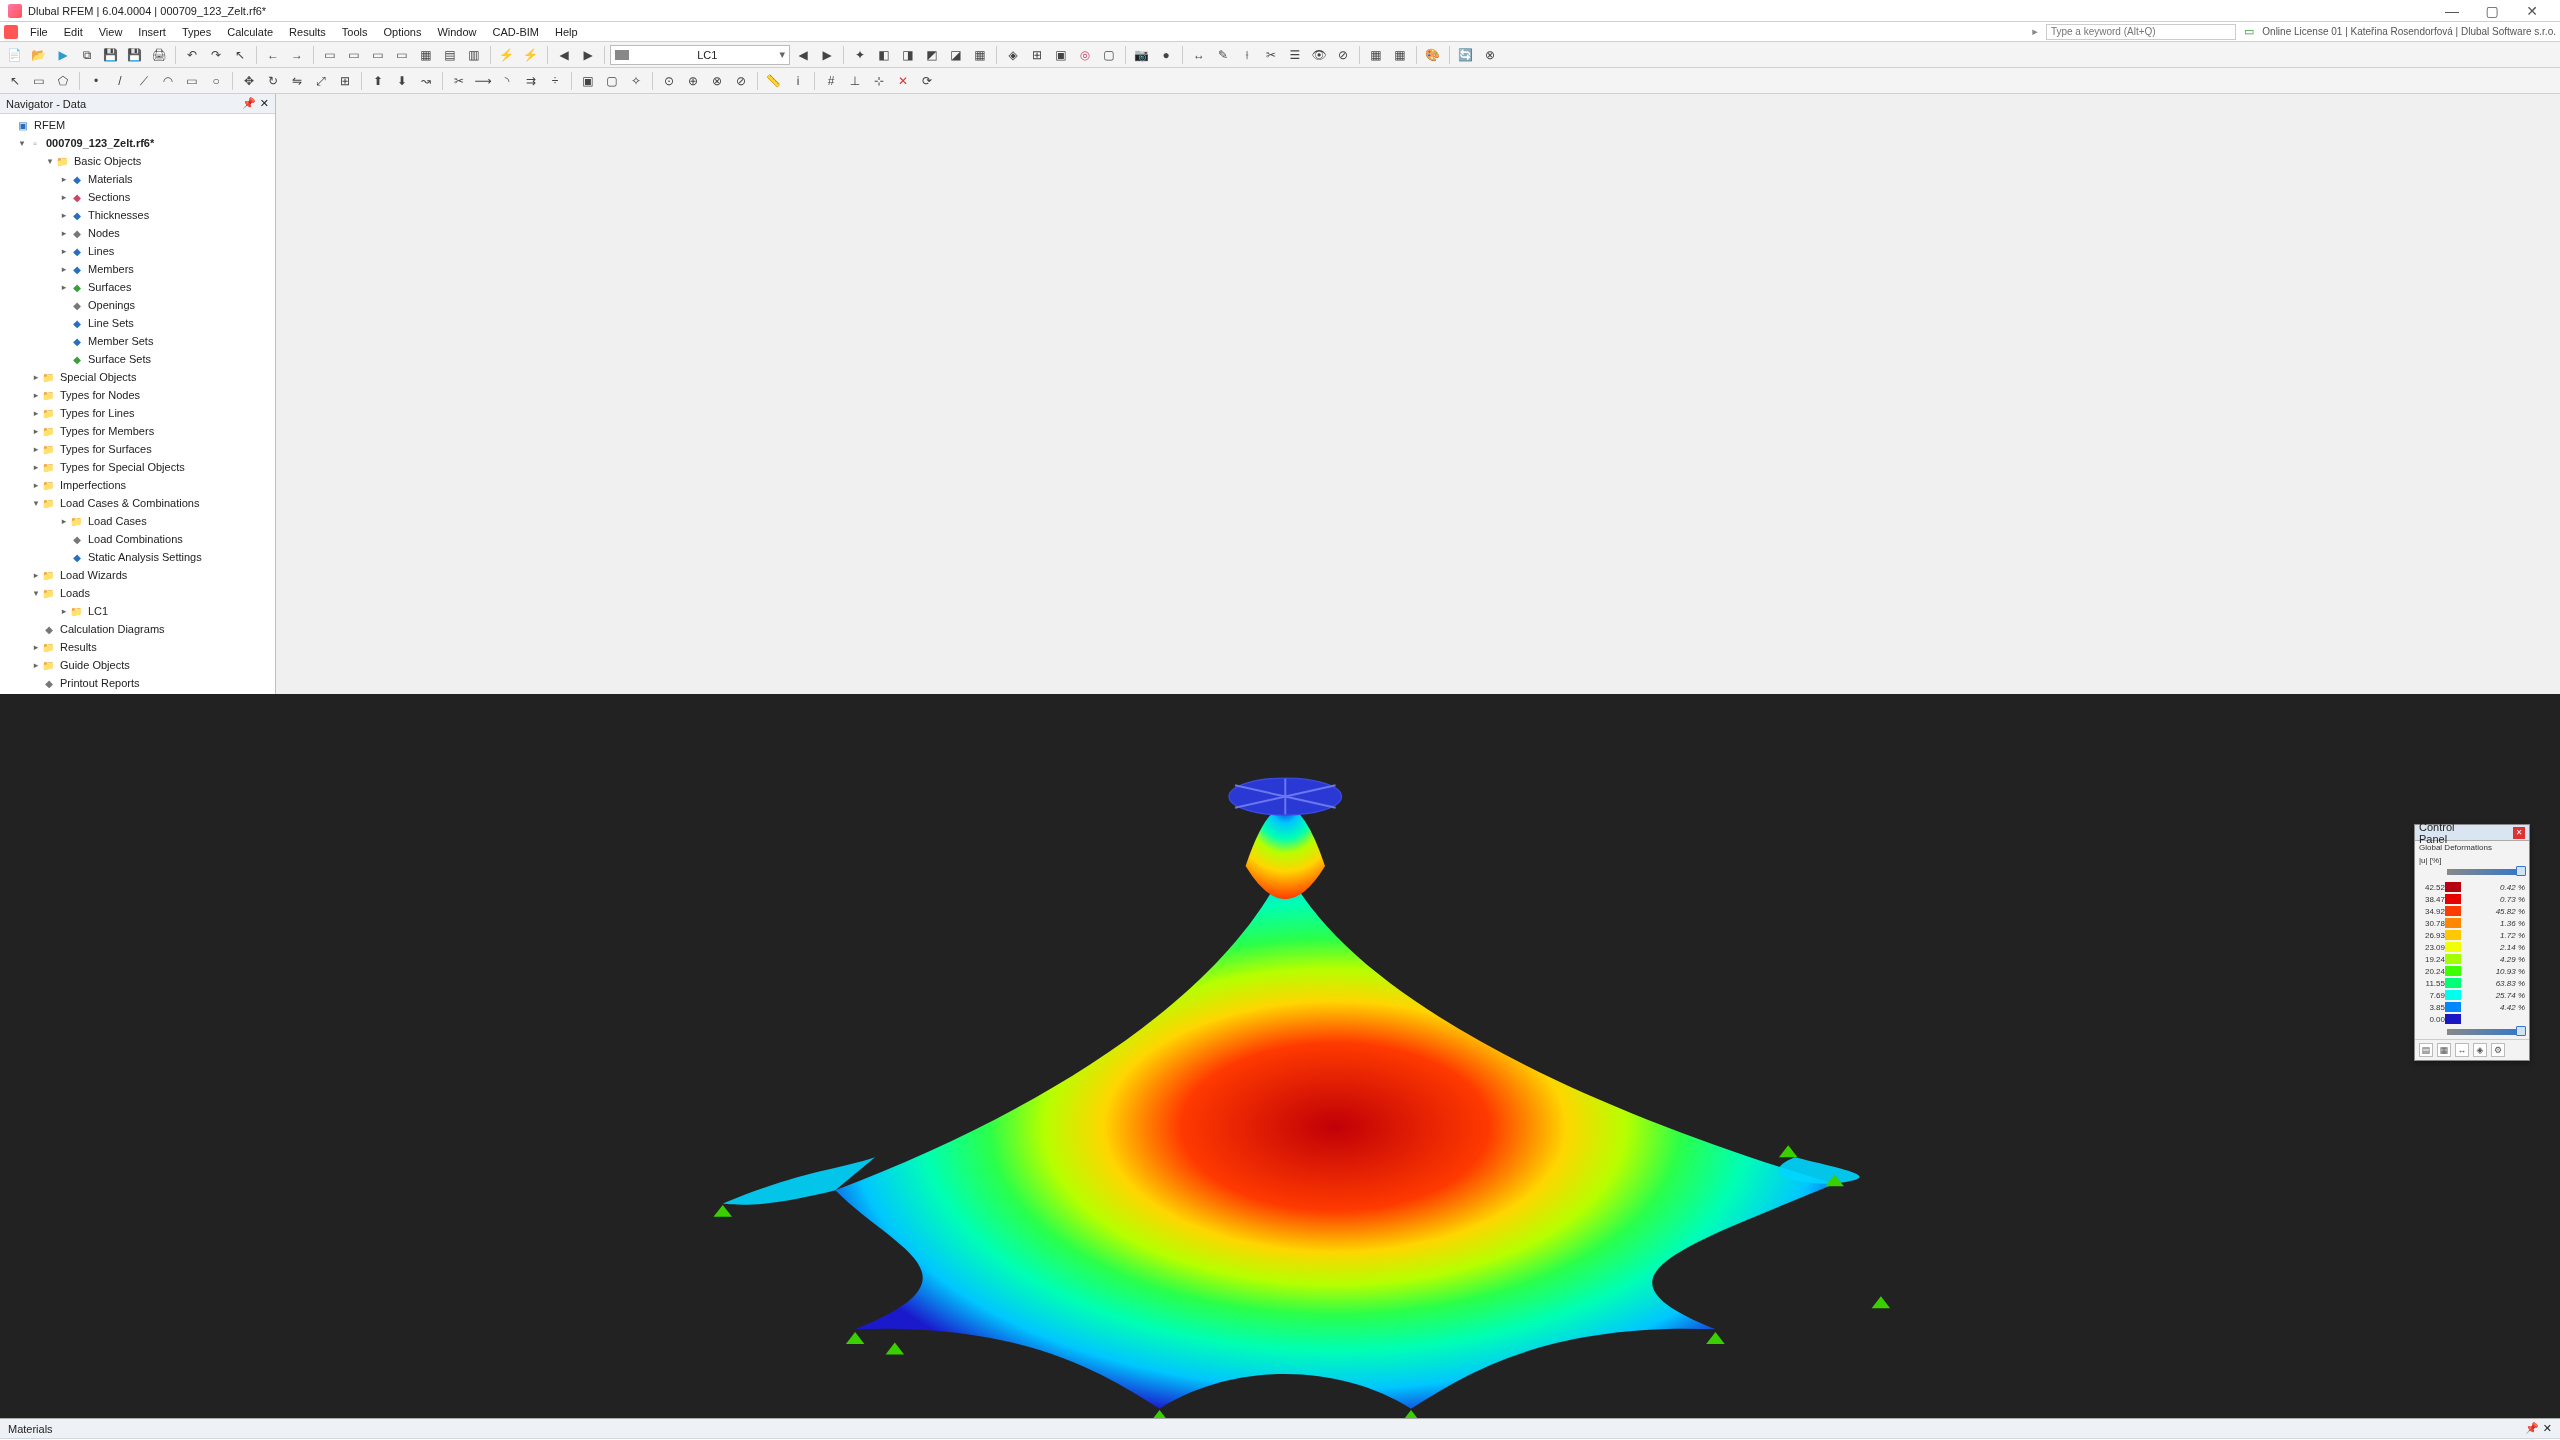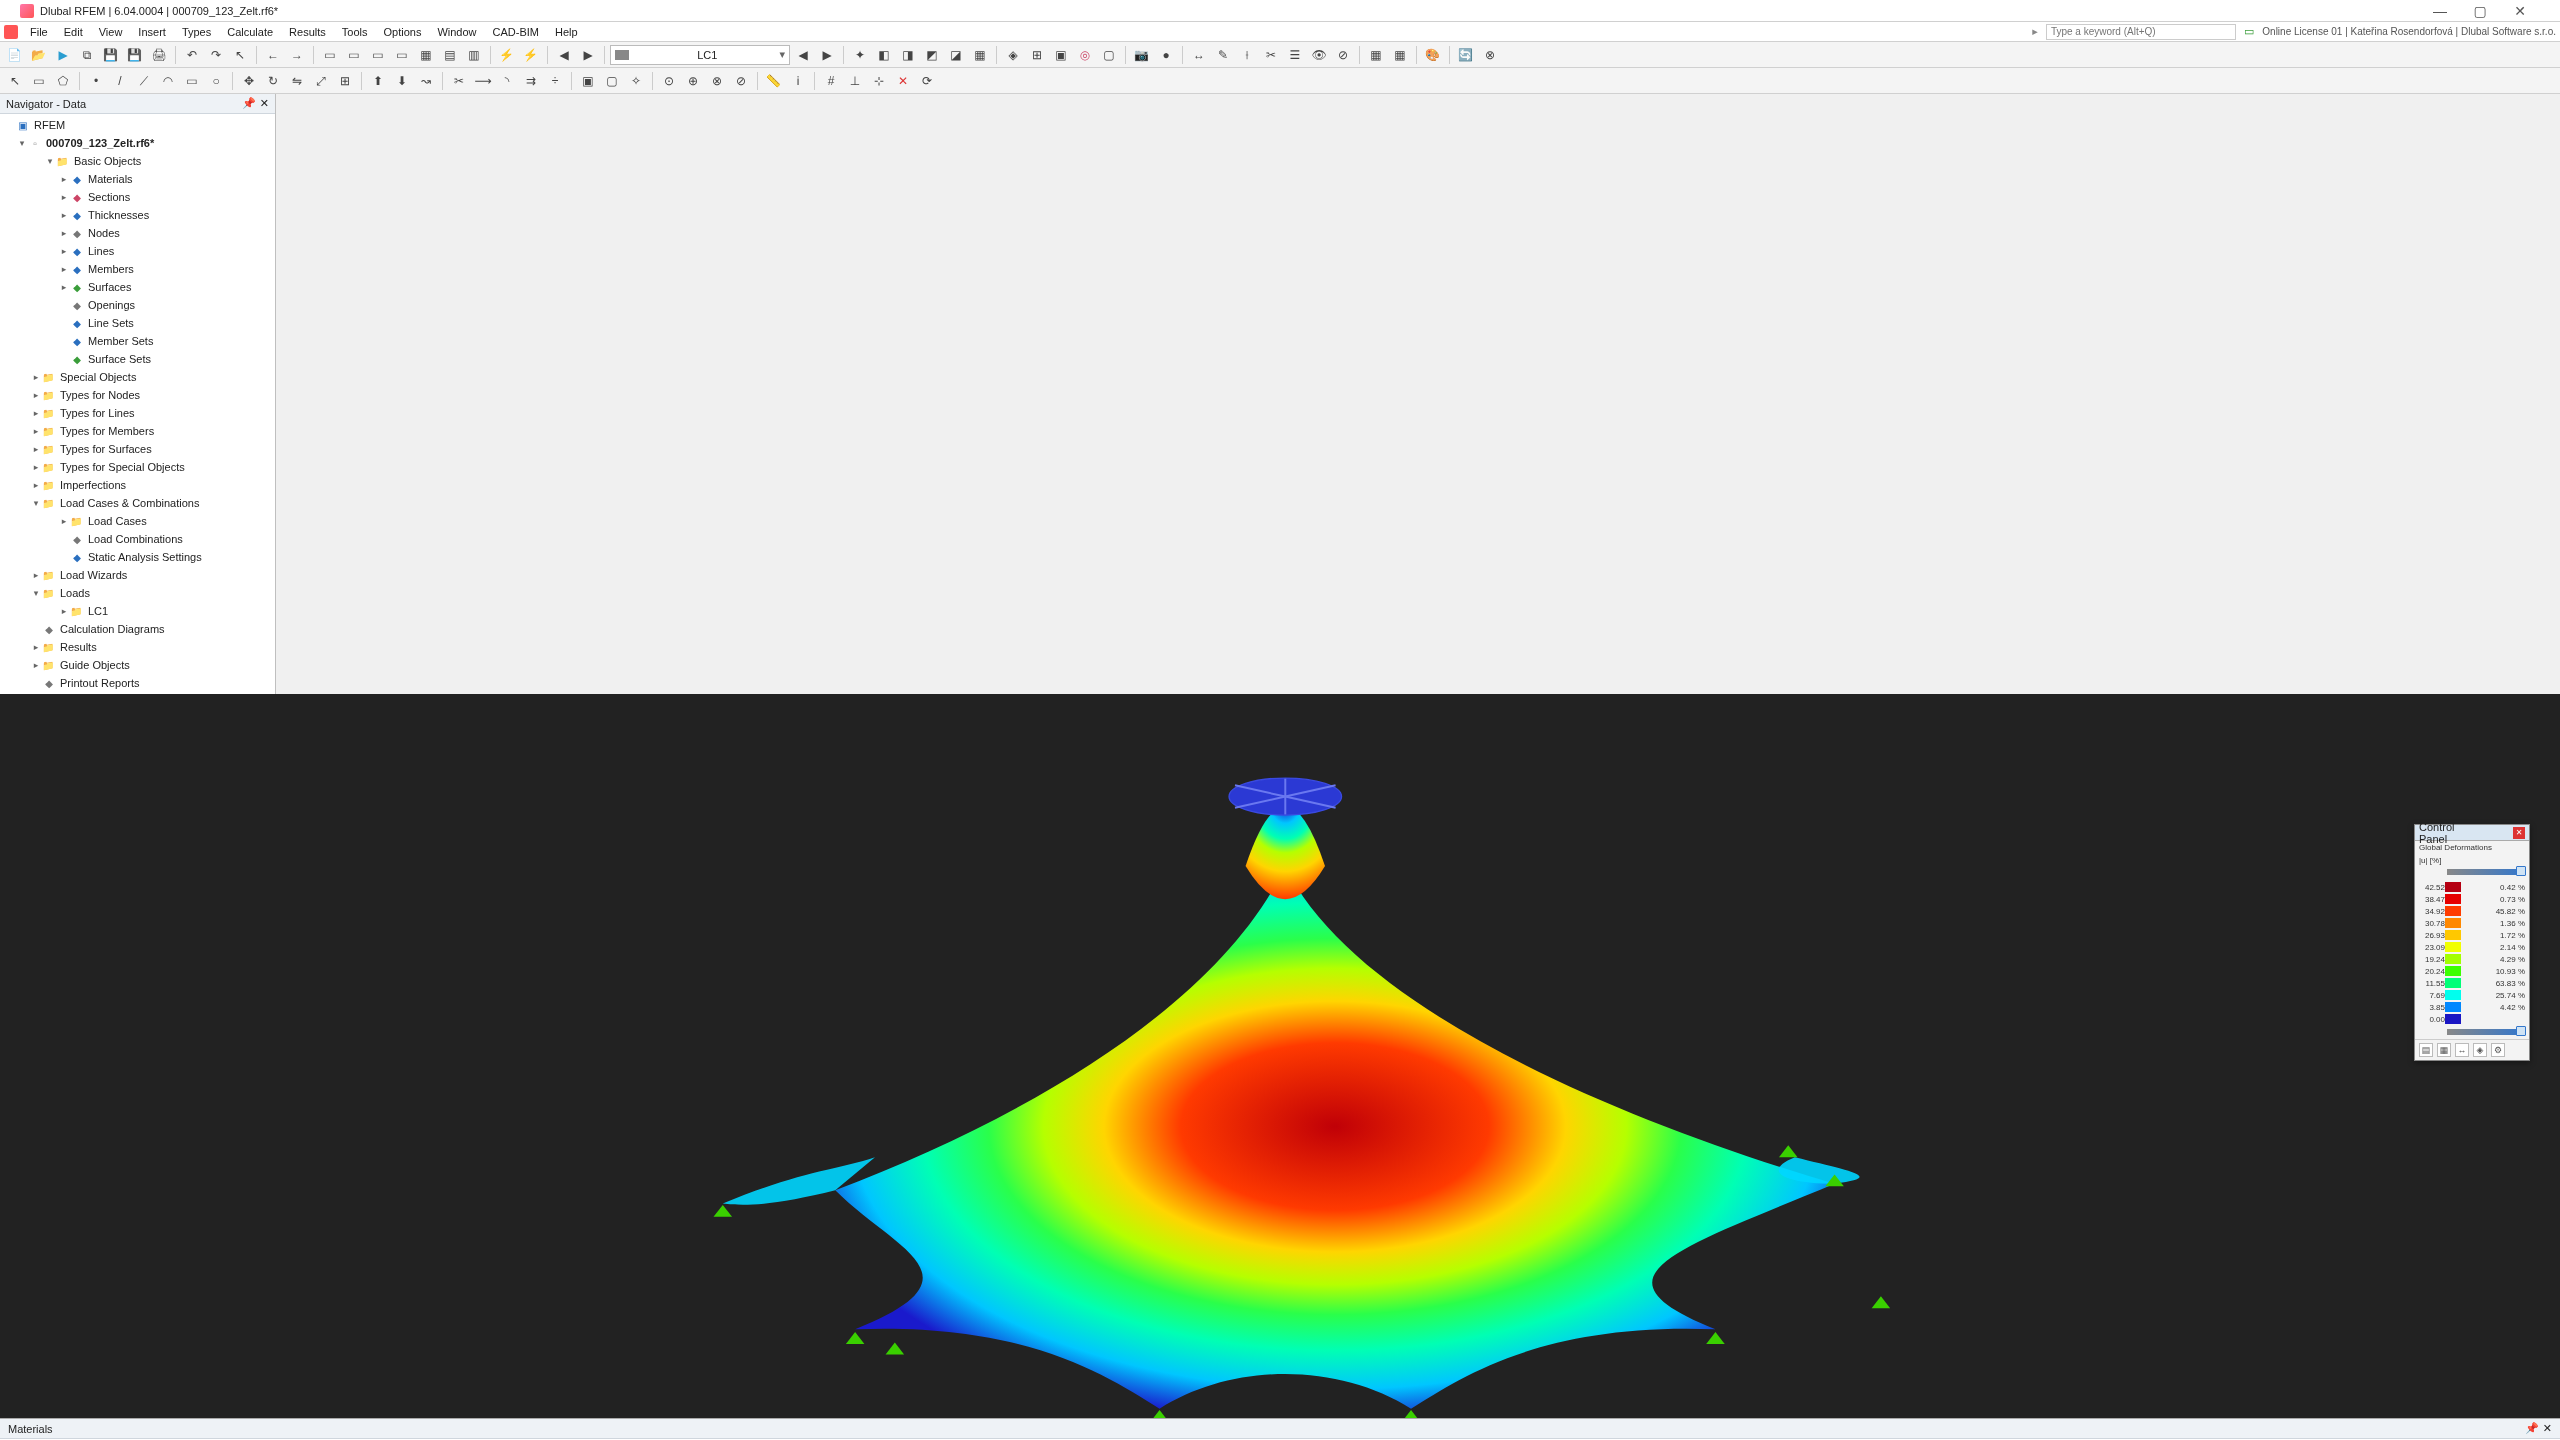--- a/index.html
+++ b/index.html
@@ -1,18 +1,18 @@
 <!DOCTYPE html>
 <html><head>
 <meta charset="utf-8">
 <style>
 * { margin: 0; padding: 0; box-sizing: border-box; font-family: "Segoe UI", Tahoma, sans-serif; font-size: 11px; color: #222; }
 html, body { width: 2560px; height: 1440px; overflow: hidden; background: #f0f0f0; }
 
-.titlebar { height: 22px; background: #fff; display: flex; align-items: center; padding: 0 20px; border-bottom: 1px solid #d0d0d0; text-align: center; }
+.titlebar { height: 22px; background: #fff; display: flex; align-items: center; padding: 0 8px; border-bottom: 1px solid #d0d0d0; text-align: center; }
 .titlebar .logo { width: 14px; height: 14px; background: linear-gradient(135deg,#f7a 0%,#f55 100%); border-radius: 2px; margin-right: 6px; }
 .titlebar .title { flex: 0 0 auto; }
 .titlebar .spacer { flex: 1; }
 .winbtn { width: 40px; height: 22px; display: flex; align-items: center; justify-content: center; font-size: 14px; color: #555; }
 
 .menubar { height: 20px; background: #fff; display: flex; align-items: center; padding: 0 4px; border-bottom: 1px solid #d0d0d0; }
 .menubar .mi { padding: 0 8px; height: 100%; display: flex; align-items: center; }
 .menubar .right { margin-left: auto; display: flex; align-items: center; gap: 8px; }
 .menubar input { width: 190px; height: 16px; border: 1px solid #ccc; padding: 0 4px; font-size: 10px; color: #888; }
 .menubar .lic { color:#555; font-size:10px;}
@@ -36,21 +36,21 @@
 .viewport { flex:1; background:#222; position:relative; overflow:hidden; }
 .viewport svg { position:absolute; inset:0; width:100%; height:100%; }
 .ctrl-panel { position:absolute; top:130px; right:30px; width:116px; background:#f3f3f3; border:1px solid #888; box-shadow:0 2px 6px rgba(0,0,0,.4); }
 .ctrl-panel .cp-title{height:16px; background:#d9e6f2; display:flex; align-items:center; padding:0 4px; font-size:9px; border-bottom:1px solid #aaa;gap:28px;}
 .ctrl-panel .cp-title .x{margin-left:auto;width:12px;height:12px;background:#d33;color:#fff;font-size:8px;display:flex;align-items:center;justify-content:center;}
 .ctrl-panel .cp-sub{font-size:8px; padding:2px 4px; color:#333;}
 .legend { padding:2px 4px; }
 .legend-row{display:flex; align-items:center; height:12px;}
 .legend-row .lv{width:26px; text-align:right; font-size:8px; color:#333; padding-right:0;}
 .legend-row .sw{width:16px; height:10px;}
-.legend-row .rp{flex:1; text-align:right; font-size:8px; color:#333; padding-left:2px;}
+.legend-row .rp{flex:1; text-align:right; font-size:8px; color:#333; padding-left:2px;font-style:italic;}
 .slider{height:6px; margin:2px 6px 4px 32px; background:linear-gradient(90deg,#888,#37c); position:relative;}
 .slider .thumb{position:absolute; right:-3px; top:-3px; width:10px; height:10px; border:1px solid #37c; background:#cfe3f5; border-radius:1px;}
 .cp-icons{display:flex; gap:4px; padding:3px 4px; border-top:1px solid #ccc;}
 .cp-icons span{width:14px;height:14px;border:1px solid #bbb;background:#fff;font-size:9px;display:flex;align-items:center;justify-content:center;color:#555;}
 
 .dock { height: 180px; border-top:1px solid #aaa; background:#fff; display:flex; flex-direction:column; }
 .dock-title{height:20px; background:#eef2f6; border-bottom:1px solid #cfd6dd; display:flex; align-items:center; padding:0 8px;}
 .dock-title .pins{margin-left:auto; display:flex; gap:4px; font-size:10px; color:#666;}
 .dock-menu{height:20px; display:flex; align-items:center; gap:14px; padding:0 8px; border-bottom:1px solid #e0e0e0;}
 </style>

